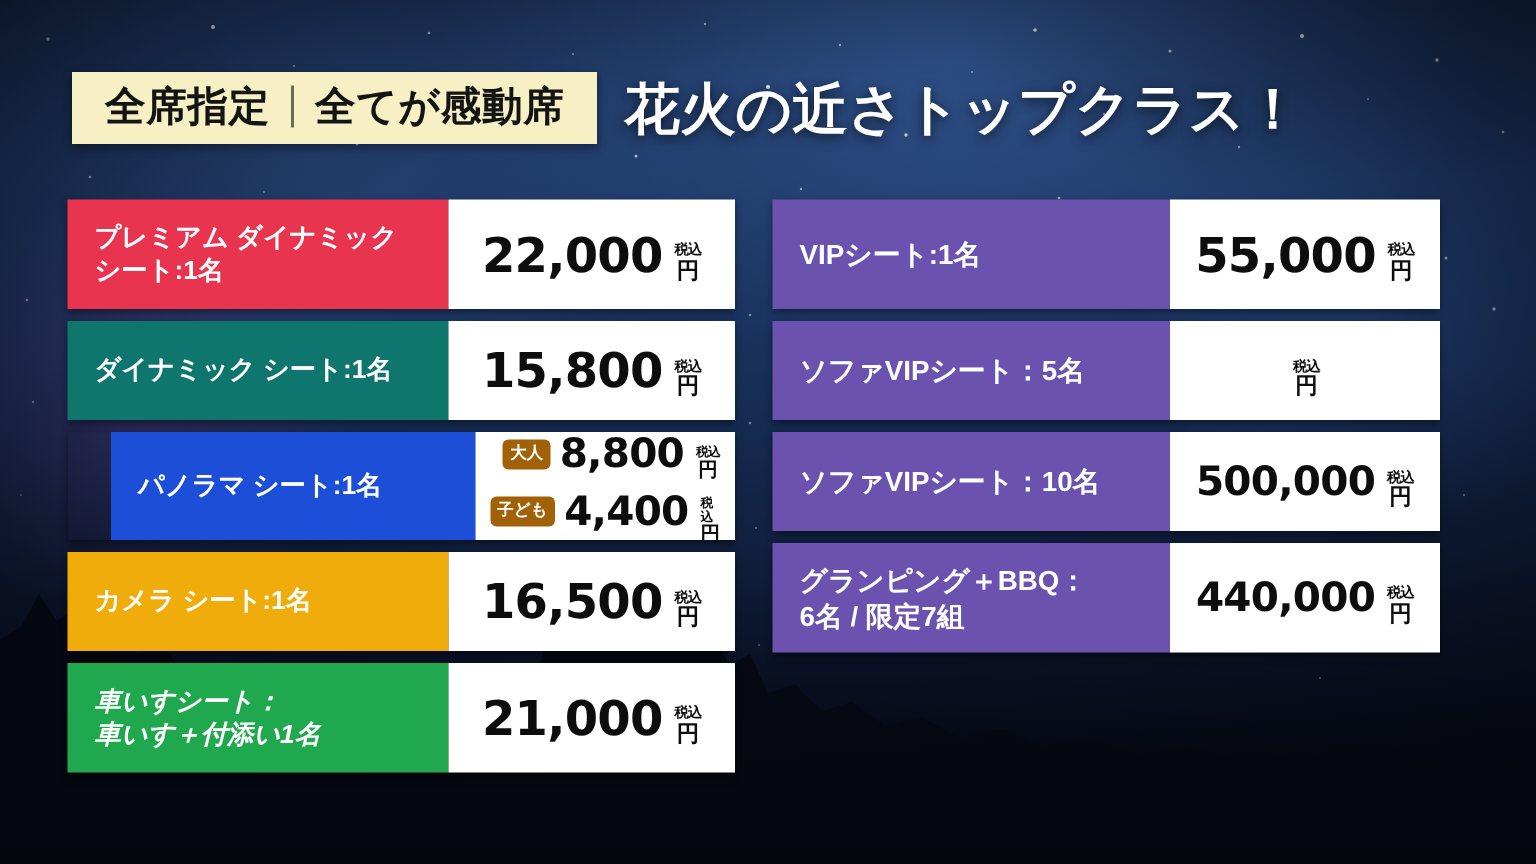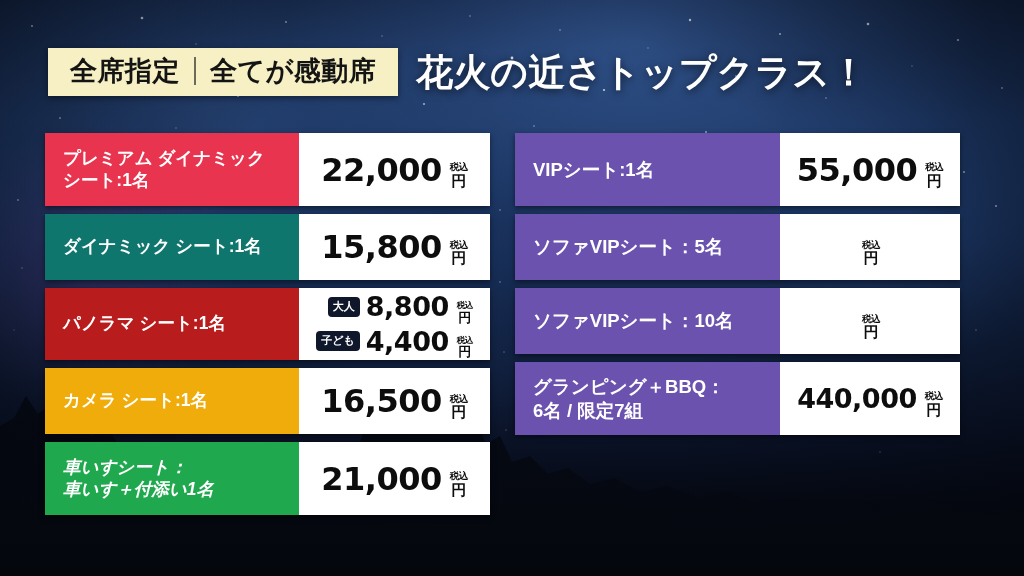--- a/index.html
+++ b/index.html
@@ -79,21 +79,21 @@
   .row-price{
     flex:1;background:#ffffff;
     display:flex;align-items:center;justify-content:center;
     box-sizing:border-box;padding:0 10px;
   }
 
   .price-line{display:flex;align-items:center;justify-content:flex-end;gap:6px;}
   .price-stack{display:flex;flex-direction:column;gap:1px;align-items:flex-end;}
 
   .tag{
-    background:#0f172a;color:#ffffff;border-radius:4px;
+    background:#a16207;color:#ffffff;border-radius:4px;
     font-size:11px;font-weight:bold;line-height:1;
     padding:4px 5px 5px 5px;letter-spacing:0;
     white-space:nowrap;
   }
   .amount{
     color:#0d0d0d;font-weight:bold;letter-spacing:-0.5px;line-height:1;
     font-family:"DejaVu Sans",sans-serif;
   }
   .amt-lg{font-size:32px;}
   .amt-sm{font-size:27px;}
@@ -215,21 +215,21 @@
           <span class="amount amt-lg">15,800</span>
           <span class="yen">
             <span class="yen-tax">税込</span>
             <span class="yen-mark">円</span>
           </span>
         </div>
       </div>
     </div>
 
     <div class="row r-h3">
-      <div class="row-label" style="background:#b91c1c;">
+      <div class="row-label" style="background:#1d4ed8;margin-left:29px;">
         <span>パノラマ シート:1名</span>
       </div>
       <div class="row-price">
         <div class="price-stack">
           <div class="price-line">
             <span class="tag">大人</span>
             <span class="amount amt-sm">8,800</span>
             <span class="yen yen-sm">
               <span class="yen-tax">税込</span>
               <span class="yen-mark">円</span>
@@ -309,20 +309,21 @@
         </div>
       </div>
     </div>
 
     <div class="row r-h2">
       <div class="row-label" style="background:#6b52ae;">
         <span>ソファVIPシート：10名</span>
       </div>
       <div class="row-price">
         <div class="price-line">
+          <span class="amount amt-sm">500,000</span>
           <span class="yen">
             <span class="yen-tax">税込</span>
             <span class="yen-mark">円</span>
           </span>
         </div>
       </div>
     </div>
 
     <div class="row r-h1">
       <div class="row-label" style="background:#6b52ae;">

